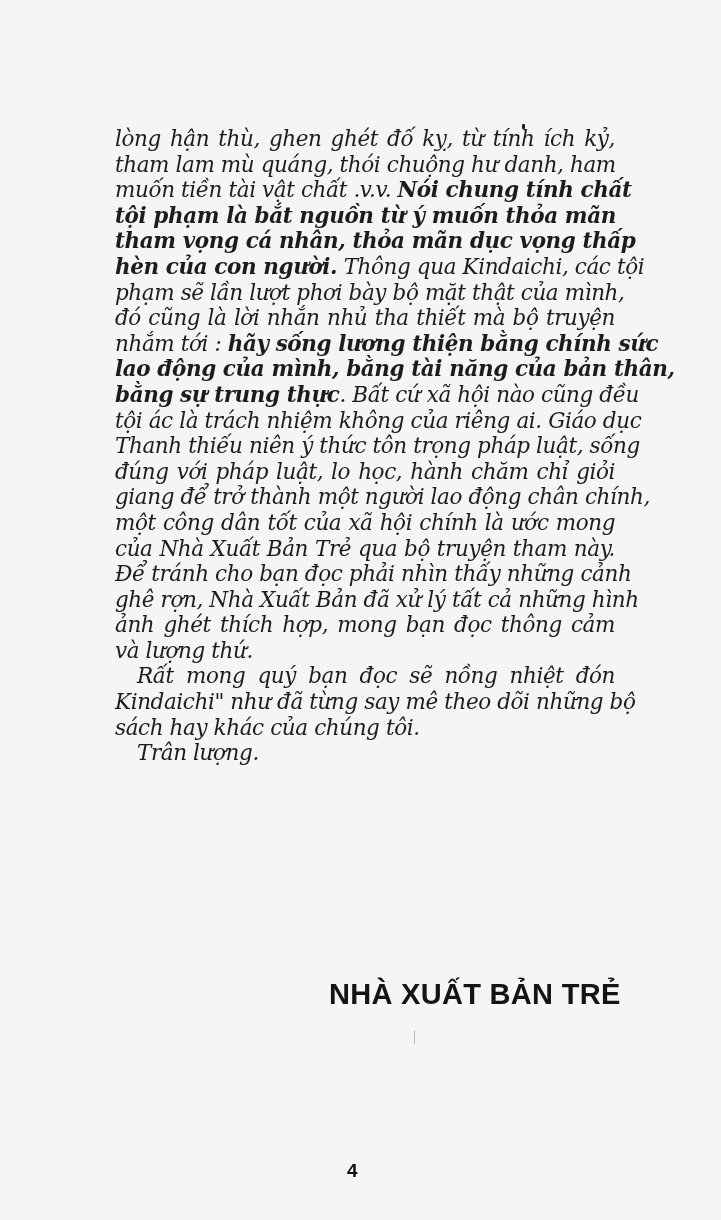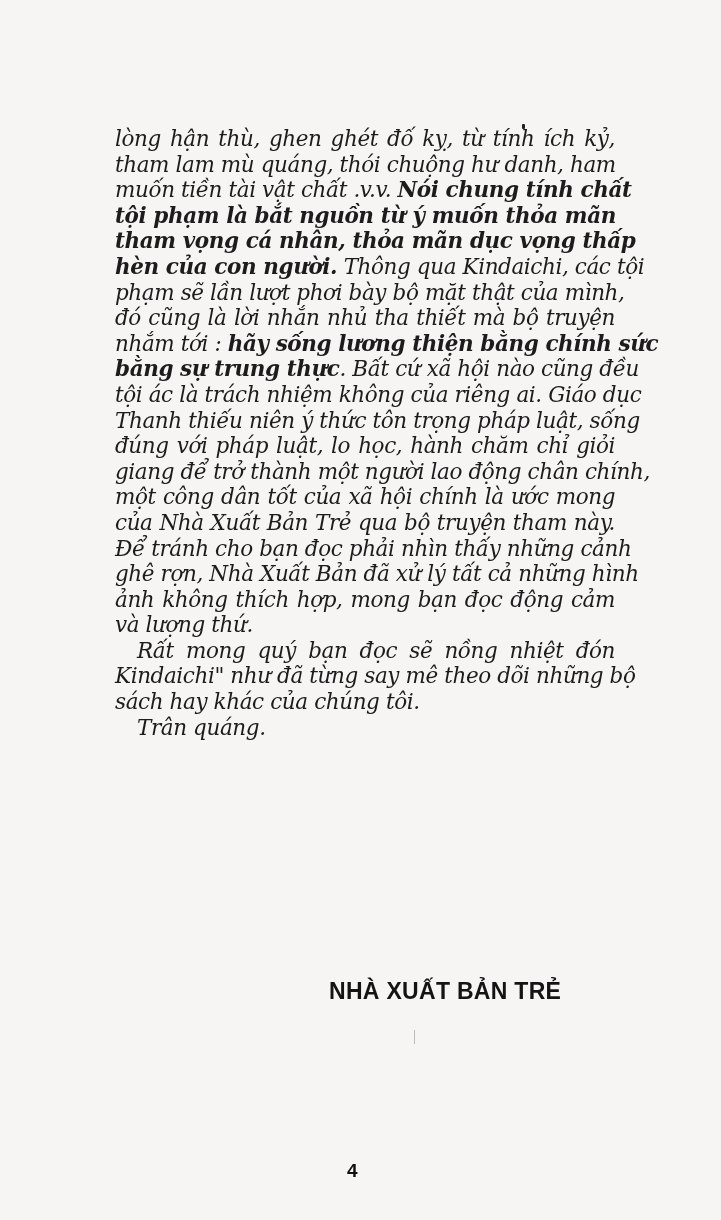--- a/index.html
+++ b/index.html
@@ -17,21 +17,21 @@
       font-style: italic;
       letter-spacing: -0.4px;
     }
     .line { display: block; white-space: nowrap; text-align: justify; text-align-last: justify; }
     .line.last { text-align-last: left; }
     .line.indent { padding-left: 22px; }
     .b { font-weight: bold; }
     .signature {
       position: absolute; left: 329px; top: 978px;
       font-family: "Liberation Sans", sans-serif;
-      font-weight: bold; font-size: 23px; letter-spacing: 0.3px;
+      font-weight: bold; font-size: 29px; letter-spacing: 0.3px;
       color: #141414;
     }
     .tick { position: absolute; left: 414px; top: 1030px; width: 1px; height: 14px; background: #bbb; }
     .page-number {
       position: absolute; left: 347px; top: 1160px;
       font-family: "Liberation Sans", sans-serif;
       font-weight: bold; font-size: 19px; color: #111;
     }
   </style>
 </head>
@@ -43,35 +43,36 @@
   <div id="p1">
       <span class="line"><span>lòng hận thù, ghen ghét đố kỵ, từ tính ích kỷ,</span></span>
       <span class="line"><span>tham lam mù quáng, thói chuộng hư danh, ham</span></span>
       <span class="line"><span>muốn tiền tài vật chất .v.v. </span><span class="b">Nói chung tính chất</span></span>
       <span class="line"><span class="b">tội phạm là bắt nguồn từ ý muốn thỏa mãn</span></span>
       <span class="line"><span class="b">tham vọng cá nhân, thỏa mãn dục vọng thấp</span></span>
       <span class="line"><span class="b">hèn của con người.</span><span> Thông qua Kindaichi, các tội</span></span>
       <span class="line"><span>phạm sẽ lần lượt phơi bày bộ mặt thật của mình,</span></span>
       <span class="line"><span>đó cũng là lời nhắn nhủ tha thiết mà bộ truyện</span></span>
       <span class="line"><span>nhắm tới : </span><span class="b">hãy sống lương thiện bằng chính sức</span></span>
+      <span class="line"><span class="b">lao động của mình, bằng tài năng của bản thân,</span></span>
       <span class="line"><span class="b">bằng sự trung thực</span><span>. Bất cứ xã hội nào cũng đều</span></span>
       <span class="line"><span>tội ác là trách nhiệm không của riêng ai. Giáo dục</span></span>
       <span class="line"><span>Thanh thiếu niên ý thức tôn trọng pháp luật, sống</span></span>
       <span class="line"><span>đúng với pháp luật, lo học, hành chăm chỉ giỏi</span></span>
       <span class="line"><span>giang để trở thành một người lao động chân chính,</span></span>
       <span class="line"><span>một công dân tốt của xã hội chính là ước mong</span></span>
       <span class="line"><span>của Nhà Xuất Bản Trẻ qua bộ truyện tham này.</span></span>
       <span class="line"><span>Để tránh cho bạn đọc phải nhìn thấy những cảnh</span></span>
       <span class="line"><span>ghê rợn, Nhà Xuất Bản đã xử lý tất cả những hình</span></span>
-      <span class="line"><span>ảnh không thích hợp, mong bạn đọc động cảm</span></span>
+      <span class="line"><span>ảnh ghét thích hợp, mong bạn đọc thông cảm</span></span>
       <span class="line last"><span>và lượng thứ.</span></span>
     </div>
   <div id="p2">
       <span class="line indent">Rất mong quý bạn đọc sẽ nồng nhiệt đón</span>
       <span class="line">Kindaichi" như đã từng say mê theo dõi những bộ</span>
       <span class="line last">sách hay khác của chúng tôi.</span>
     </div>
-  <div class="line indent last">Trân quáng.</div>
+  <div class="line indent last">Trân lượng.</div>
 </div>
 
 <div class="signature">NHÀ XUẤT BẢN TRẺ</div>
 <div class="tick"></div>
 <div class="page-number">4</div>
 
 </body></html>

